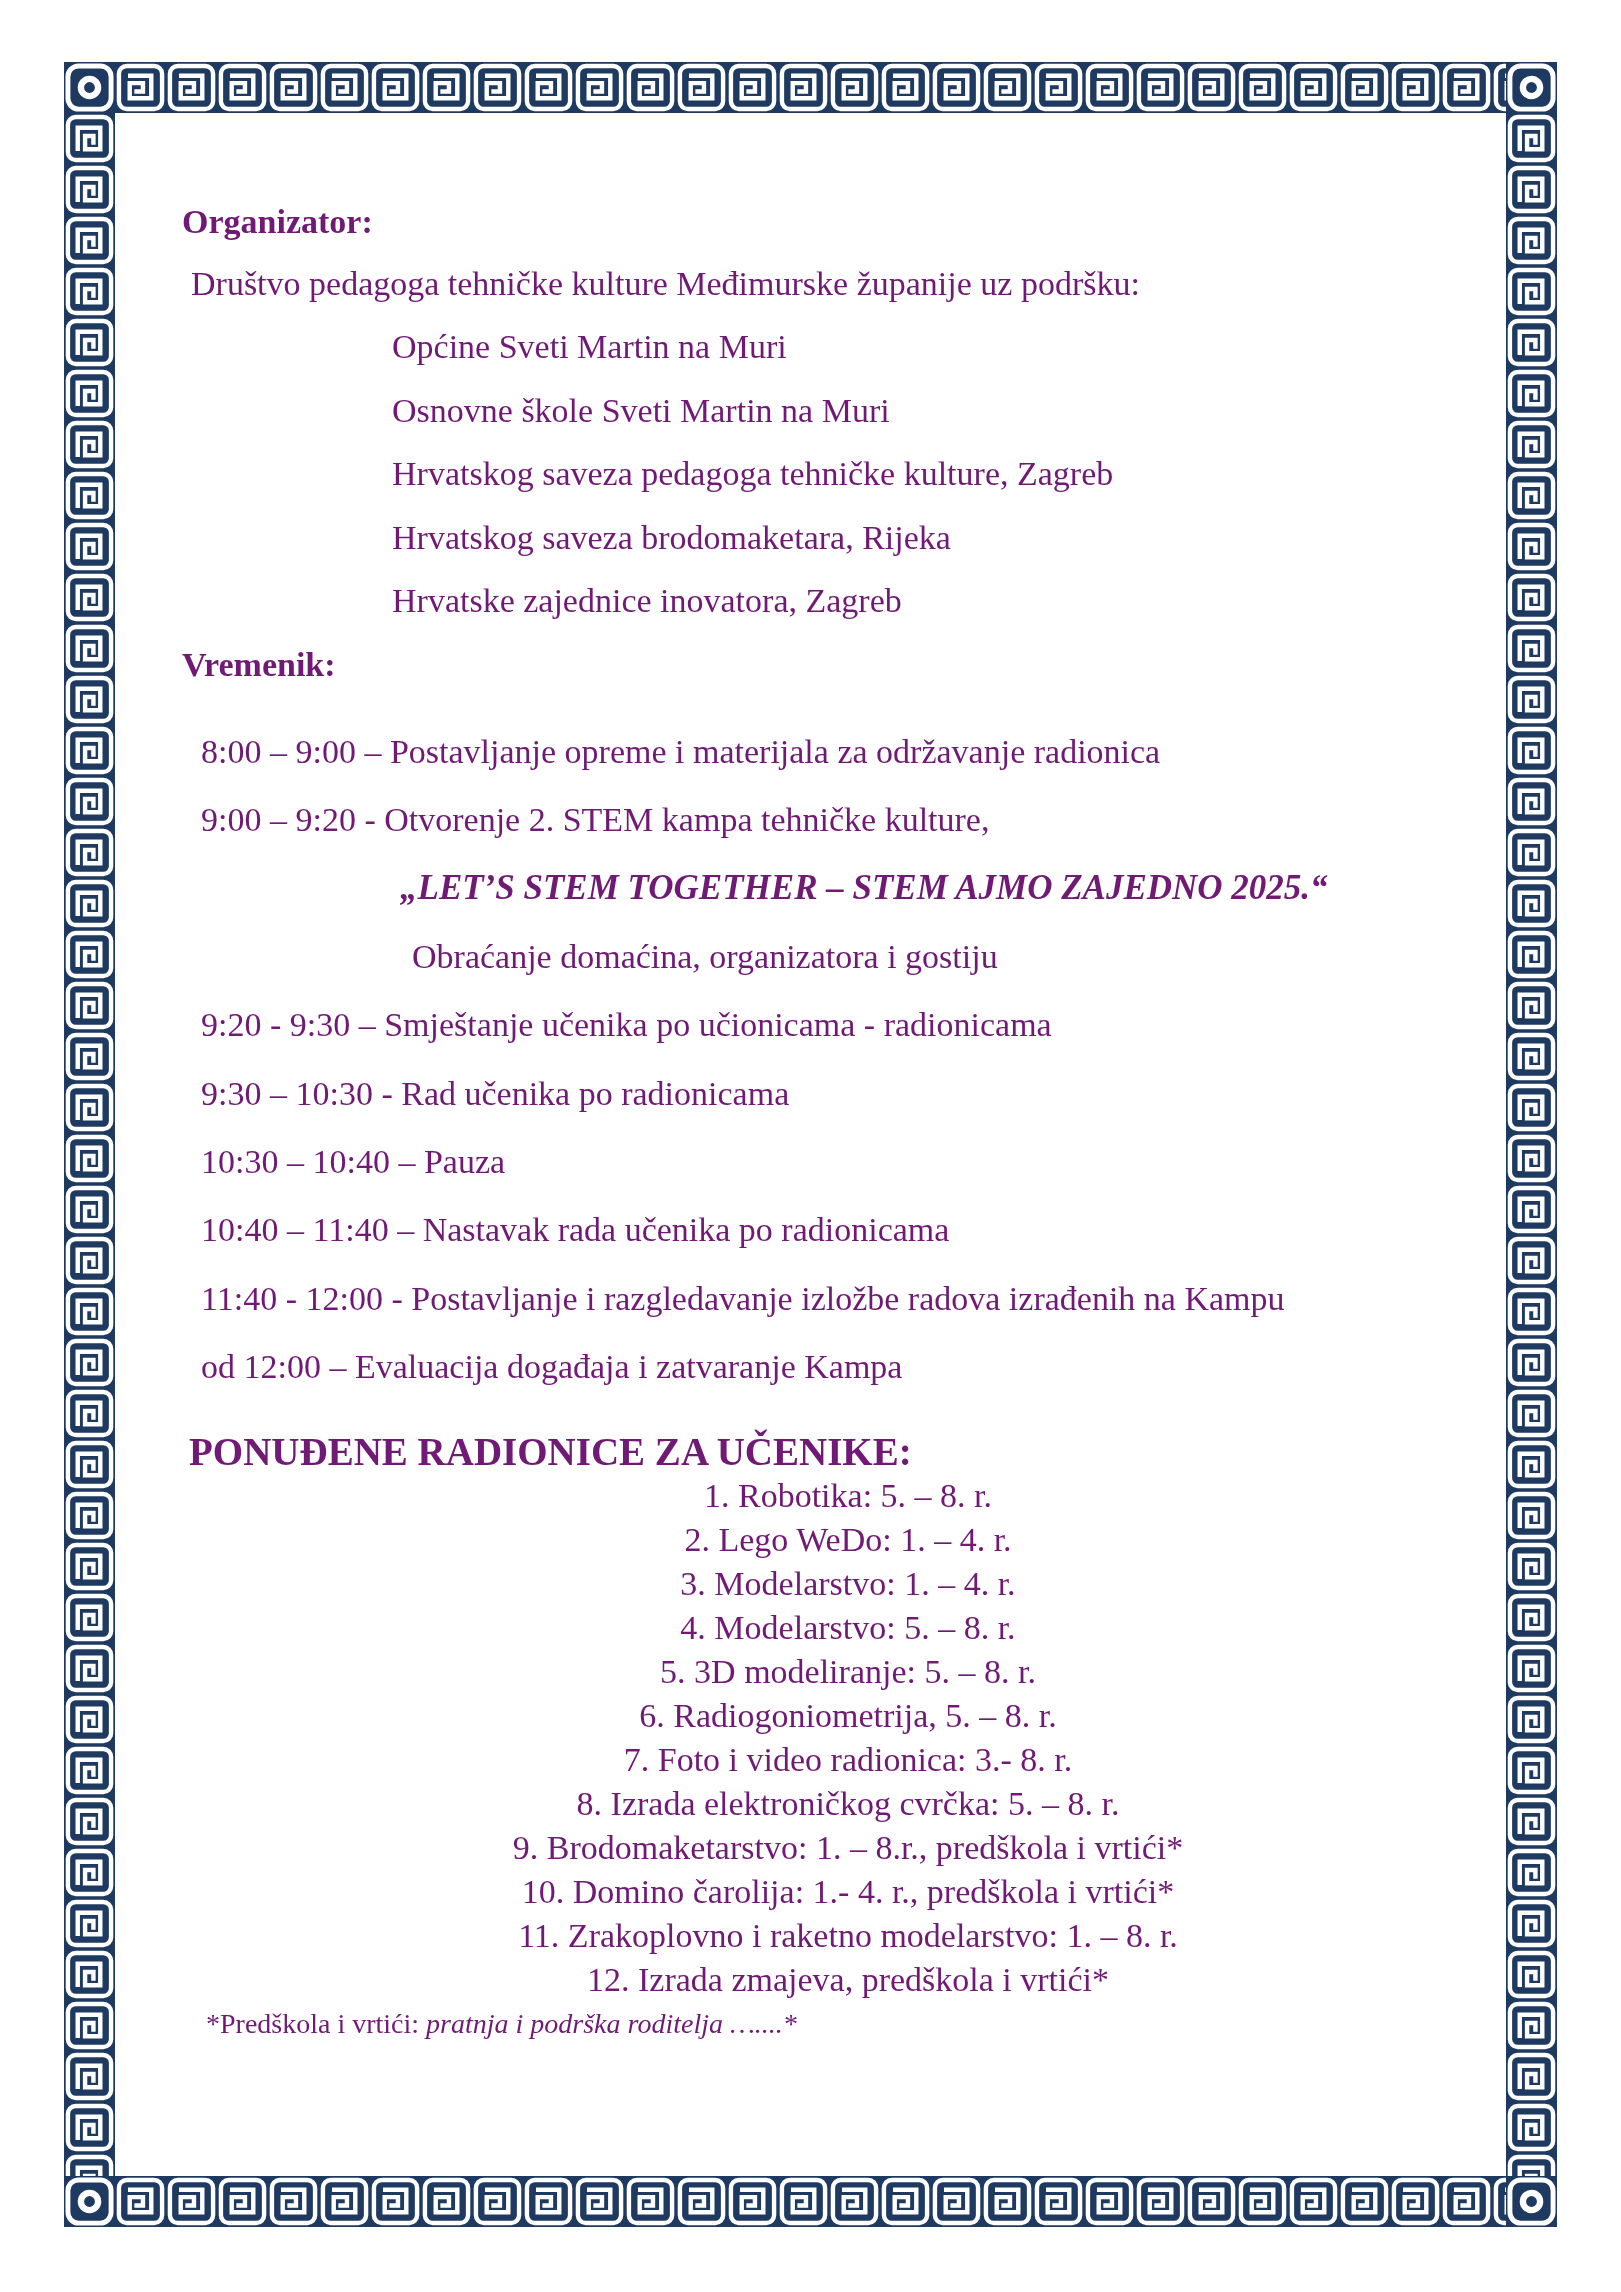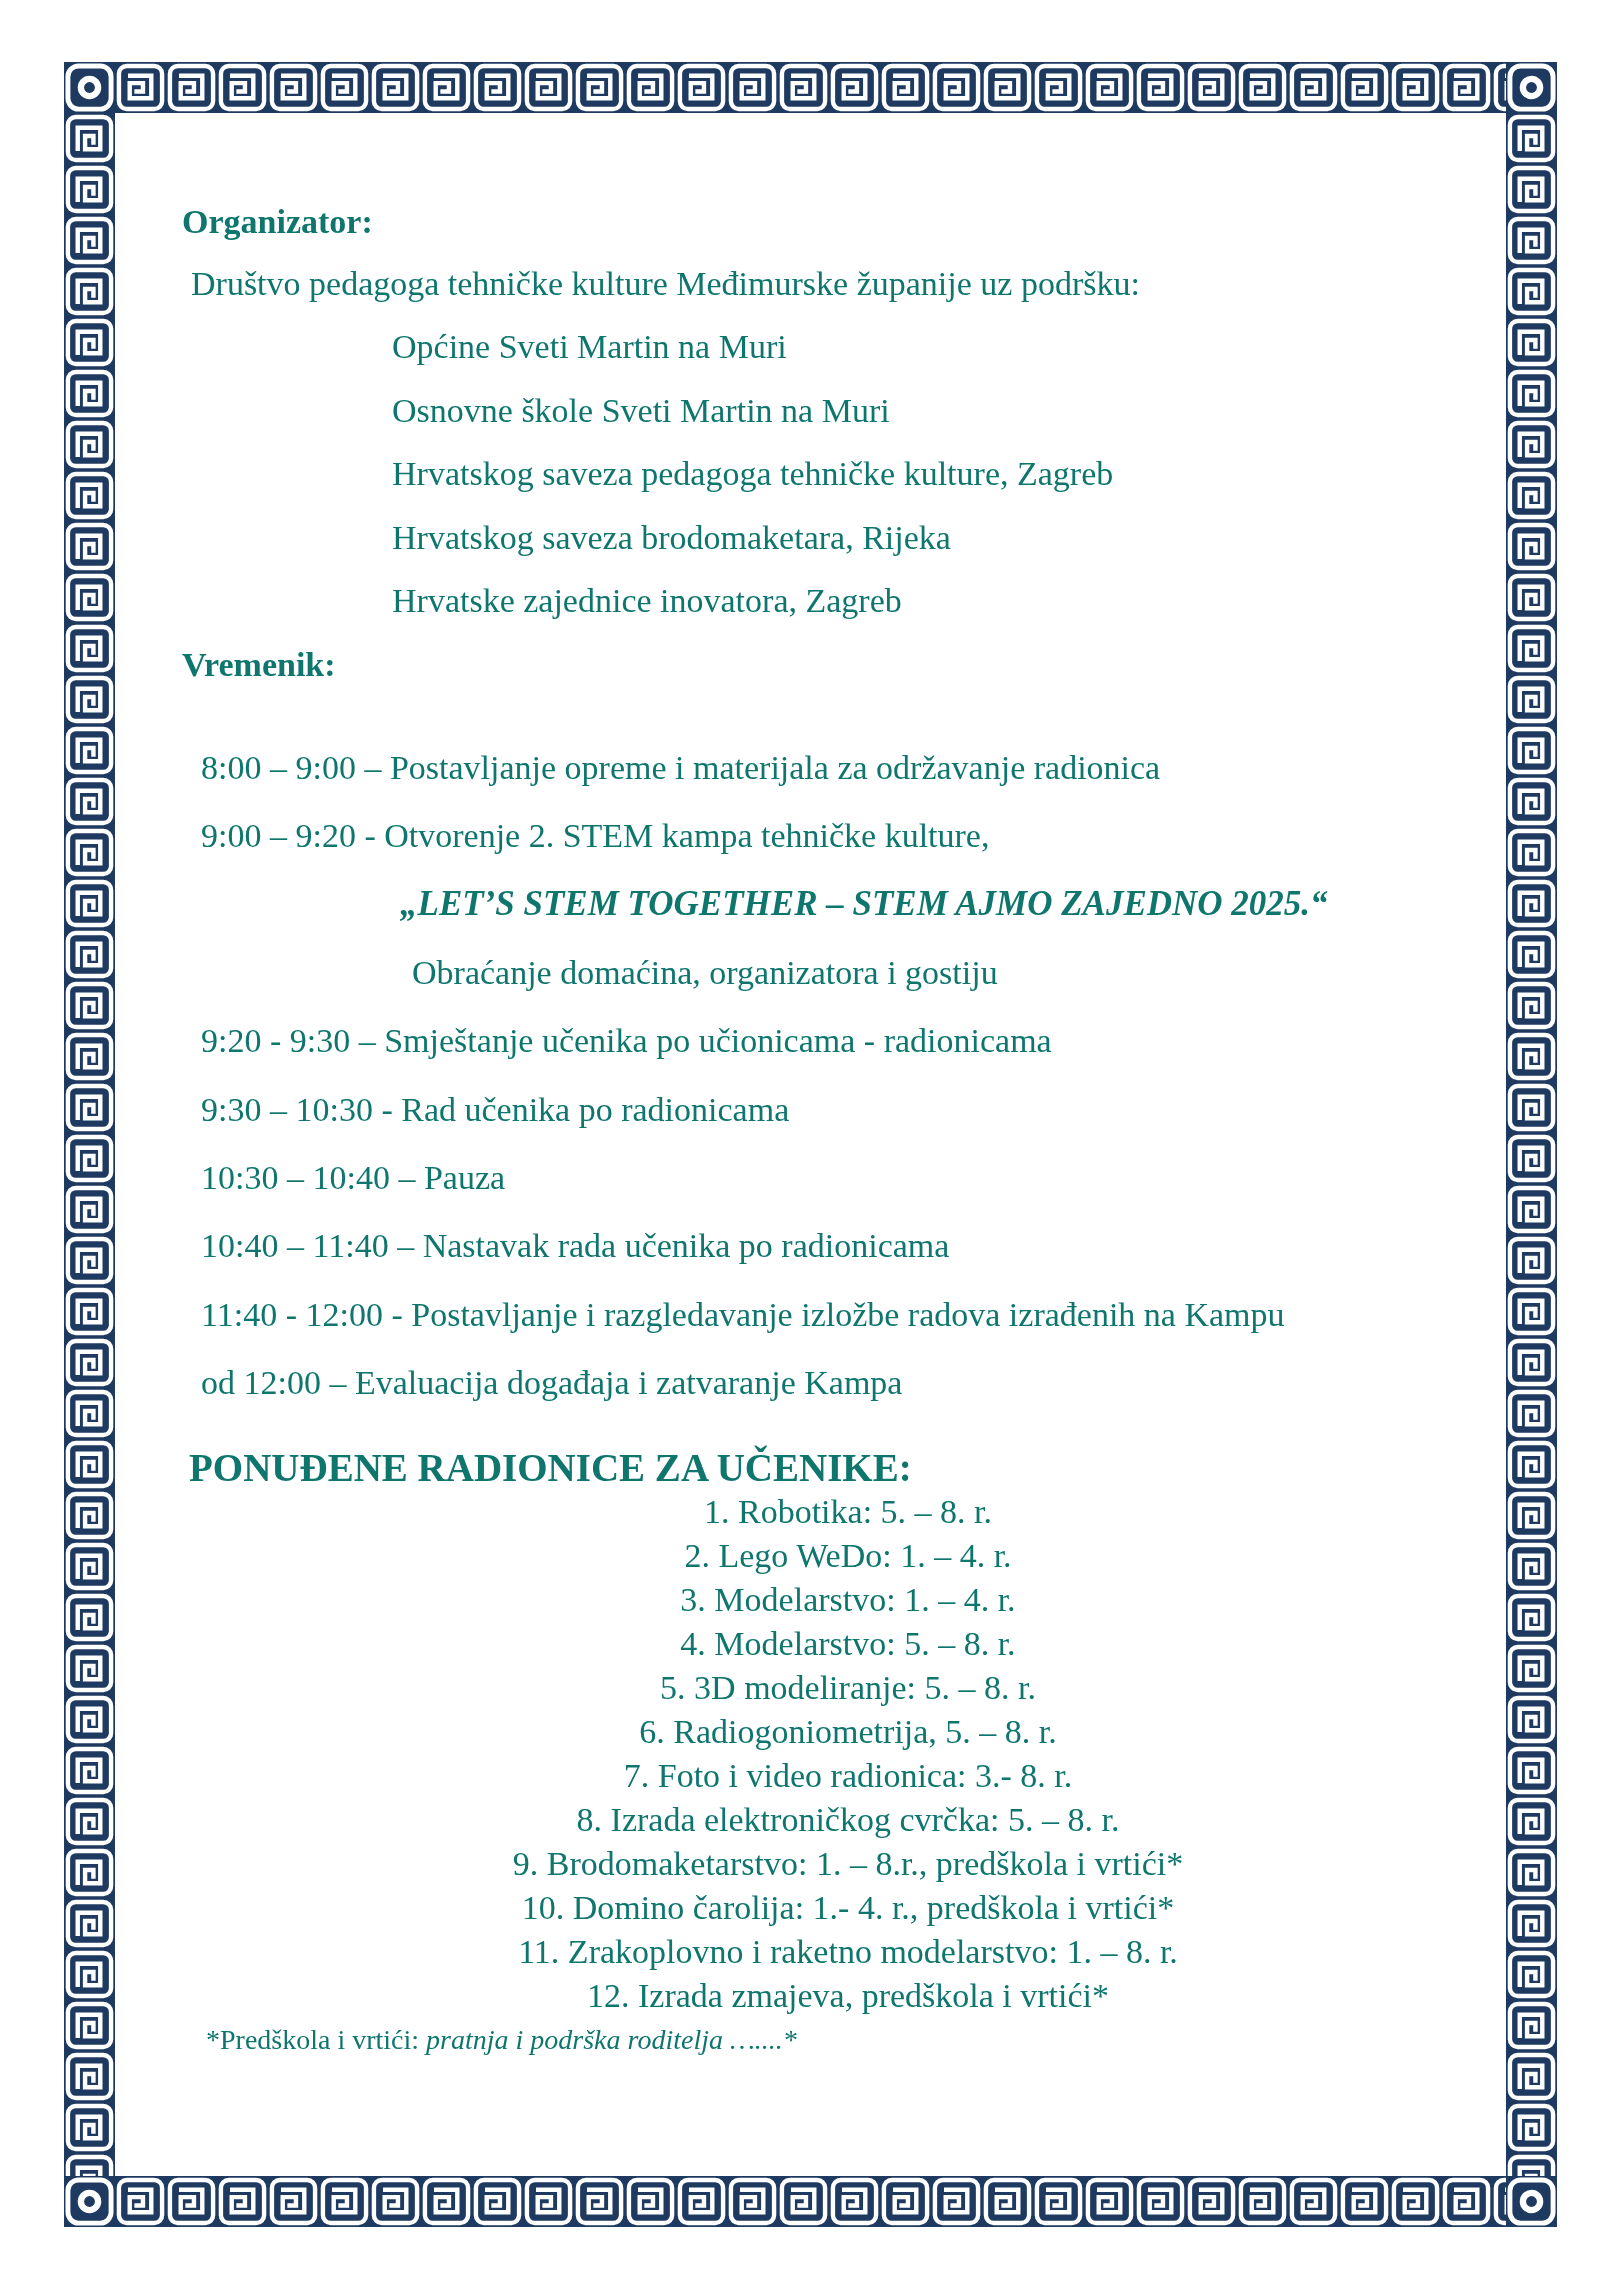--- a/index.html
+++ b/index.html
@@ -20,21 +20,21 @@
   .c-bl { left:64px;   top:2176px; }
   .c-br { left:1506px; top:2176px; }
   .bstrip svg, .bcorner svg { display:block; flex-shrink:0; }
   
   .content { position:absolute; left:115px; top:110px; width:1392px; }
   .content p { margin:0; white-space:nowrap; }
   .org-heading      { font-size:34px; line-height:41px; font-weight:bold; margin:91px 0 0 67px !important; }
   .org-intro        { font-size:34px; line-height:41px; margin:20.6px 0 0 76px !important; }
   .supporter        { font-size:34px; line-height:41px; margin:22.5px 0 0 277px !important; }
   .schedule-heading { font-size:34px; line-height:41px; font-weight:bold; margin:22.5px 0 0 67px !important; }
-  .schedule-list    { margin-top:62px; }
+  .schedule-list    { margin-top:46px; }
   .schedule-item    { font-size:34px; line-height:41px; margin:27.4px 0 0 86px !important; }
   .schedule-item.s-title    { font-weight:bold; font-style:italic; font-size:35px; margin-left:285px !important; }
   .schedule-item.s-subtitle { margin-left:297px !important; }
   .workshops-heading{ font-size:39px; line-height:45px; font-weight:bold; margin:42px 0 0 74px !important; }
   .workshop-item    { font-size:34px; line-height:44px; margin:0 0 0 74px !important;text-align:center; }
   .footnote         { font-size:28px; line-height:44px; margin:0 0 0 91px !important; }
   .footnote .it     { font-style:italic; }
 </style>
 </head>
 <body>
@@ -1041,21 +1041,21 @@
     </div>
   <div class="bcorner c-br">
       <svg width="51" height="51" viewBox="0 0 52 52">
         <rect width="52" height="52" fill="#1f3a60"></rect>
         <rect x="4" y="4" width="44" height="44" rx="11" fill="none" stroke="#ffffff" stroke-width="5"></rect>
         <circle cx="26" cy="26" r="12" fill="#ffffff"></circle>
         <circle cx="26" cy="26" r="5.5" fill="#1f3a60"></circle>
       </svg>
     </div>
 
-  <div class="content" style="color: #0f766e;">
+  <div class="content" style="color: #701a75;">
 
     <p class="org-heading">Organizator:</p>
     <p class="org-intro">Društvo pedagoga tehničke kulture Međimurske županije uz podršku:</p>
 
     <div>
         <p class="supporter">Općine Sveti Martin na Muri</p>
         <p class="supporter">Osnovne škole Sveti Martin na Muri</p>
         <p class="supporter">Hrvatskog saveza pedagoga tehničke kulture, Zagreb</p>
         <p class="supporter">Hrvatskog saveza brodomaketara, Rijeka</p>
         <p class="supporter">Hrvatske zajednice inovatora, Zagreb</p>

